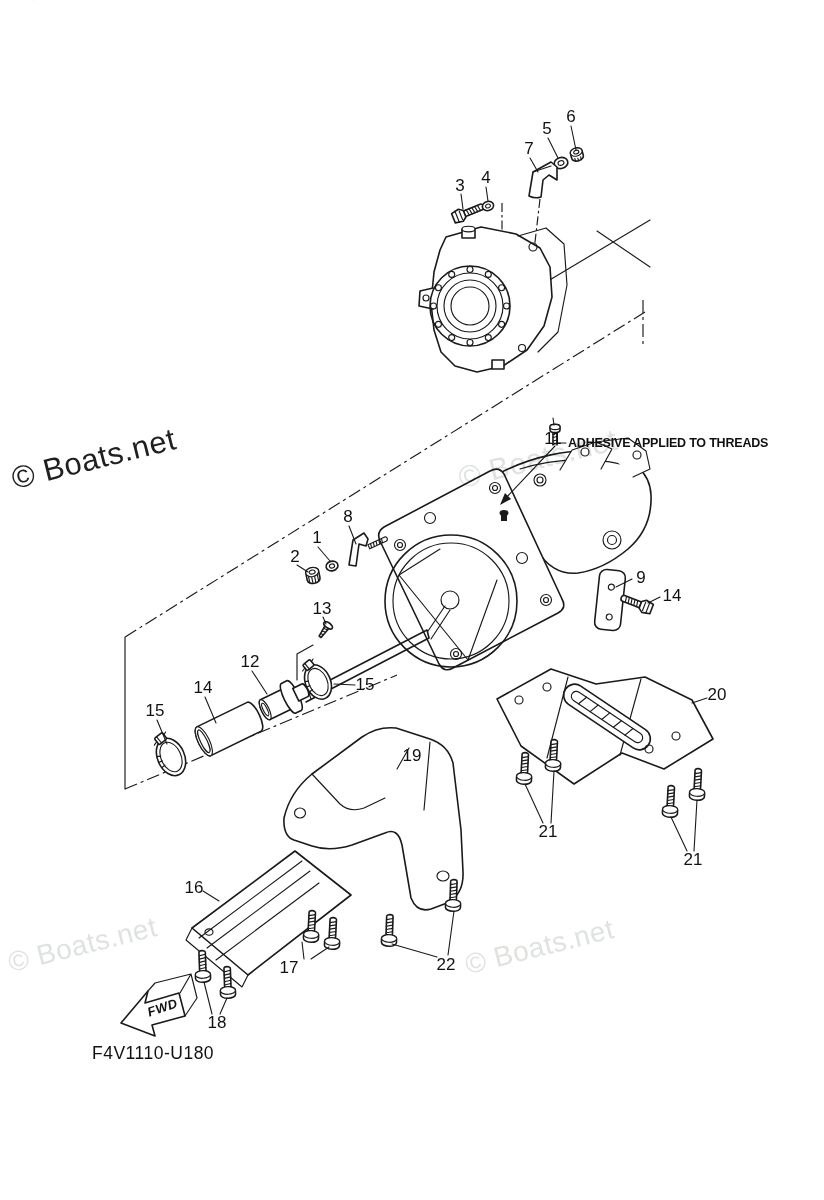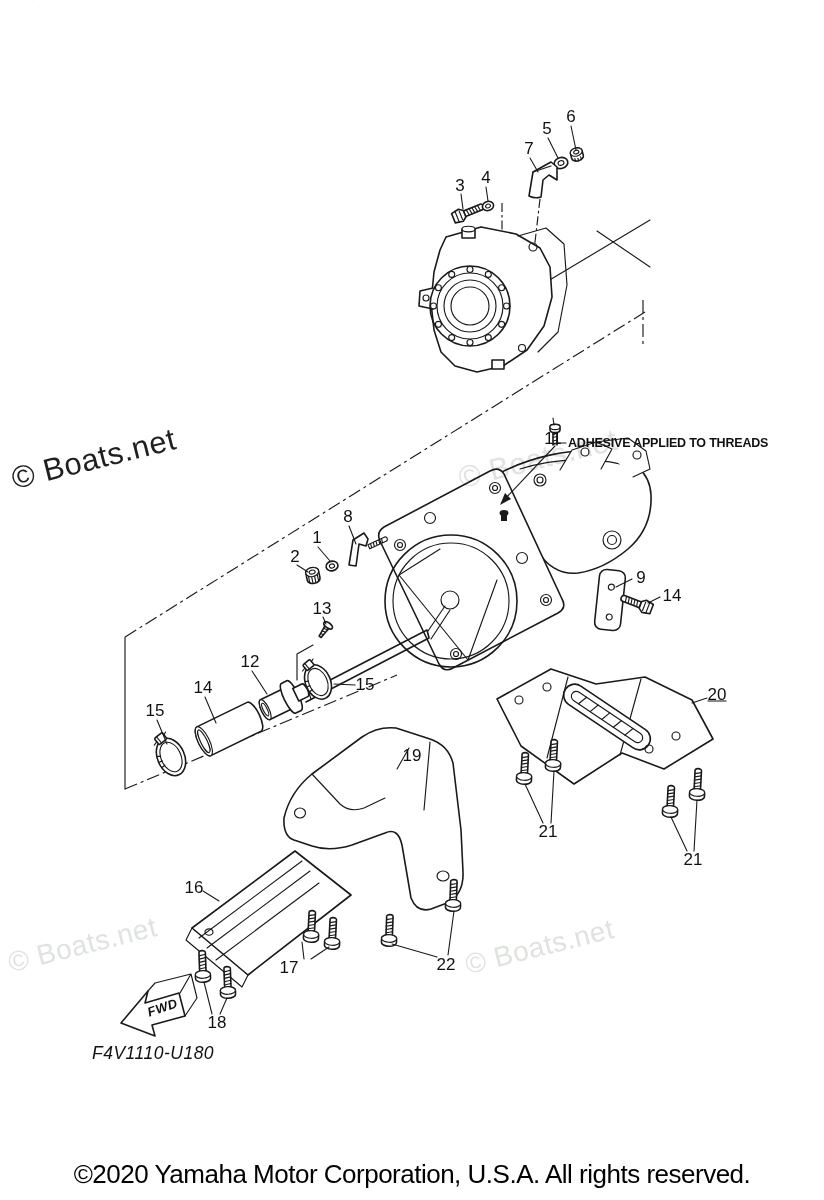--- a/index.html
+++ b/index.html
@@ -13,21 +13,21 @@
   .df{fill:#1a1a1a;stroke:none;}
   .leader{fill:none;stroke:#1a1a1a;stroke-width:1.1;stroke-linecap:round;}
   .chain{fill:none;stroke:#1a1a1a;stroke-width:1.15;stroke-dasharray:13 4 3 4;}
   .wm{position:absolute;white-space:nowrap;transform:rotate(-14deg);transform-origin:left top;
       letter-spacing:.5px;mix-blend-mode:multiply;pointer-events:none;}
   .wm-dark{color:#1f1f1f;font-size:30px;z-index:2;}
   .wm-faint{color:#dfe3df;font-size:28px;z-index:2;}
   .callout{position:absolute;z-index:3;font-size:17px;color:#111;transform:translate(-50%,-50%);
            line-height:1;letter-spacing:0;}
   .note{position:absolute;z-index:3;font-weight:bold;font-size:12.5px;letter-spacing:-.2px;white-space:nowrap;text-align:center;}
-  .code{position:absolute;z-index:3;font-size:17.5px;letter-spacing:.5px;white-space:nowrap;font-style:italic;}
+  .code{position:absolute;z-index:3;font-size:17.5px;letter-spacing:.5px;white-space:nowrap;}
   .fwd{position:absolute;z-index:3;font-size:13px;font-weight:800;font-style:italic;
        transform:rotate(-19deg);letter-spacing:.5px;}
   .copy-big{position:absolute;z-index:3;left:50%;top:1159px;transform:translateX(-50%);
             font-size:26px;letter-spacing:-.5px;white-space:nowrap;color:#000;}
   .copy-small{position:absolute;z-index:3;left:50.5%;top:1180px;transform:translateX(-50%);
             font-size:12.5px;white-space:nowrap;color:#000;}
 </style>
 </head>
 <body>
 
@@ -330,23 +330,22 @@
       <span class="callout" style="left: 553px; top: 409px; margin-top: 29px;">11</span>
       <span class="callout" style="left: 250px; top: 661px;">12</span>
       <span class="callout" style="left: 322px; top: 608px;">13</span>
       <span class="callout" style="left: 203px; top: 687px;">14</span>
       <span class="callout" style="left: 155px; top: 710px;">15</span>
       <span class="callout" style="left: 365px; top: 684px;">15</span>
       <span class="callout" style="left: 194px; top: 887px;">16</span>
       <span class="callout" style="left: 289px; top: 967px;">17</span>
       <span class="callout" style="left: 217px; top: 1022px;">18</span>
       <span class="callout" style="left: 412px; top: 755px;">19</span>
-      <span class="callout" style="left: 717px; top: 694px; text-decoration: underline;">20</span>
+      <span class="callout" style="left: 717px; top: 694px;">20</span>
       <span class="callout" style="left: 548px; top: 831px;">21</span>
       <span class="callout" style="left: 693px; top: 859px;">21</span>
       <span class="callout" style="left: 446px; top: 964px;">22</span>
     </div>
 
   <div class="note" style="left:568px;top:436px;">ADHESIVE APPLIED TO THREADS</div>
   <div class="fwd" style="left:147px;top:1000px;">FWD</div>
   <div class="code" style="left:92px;top:1043px;">F4V1110-U180</div>
-  <div class="copy-big">©2020 Yamaha Motor Corporation, U.S.A. All rights reserved.</div>
 </div>
 
 </body></html>

